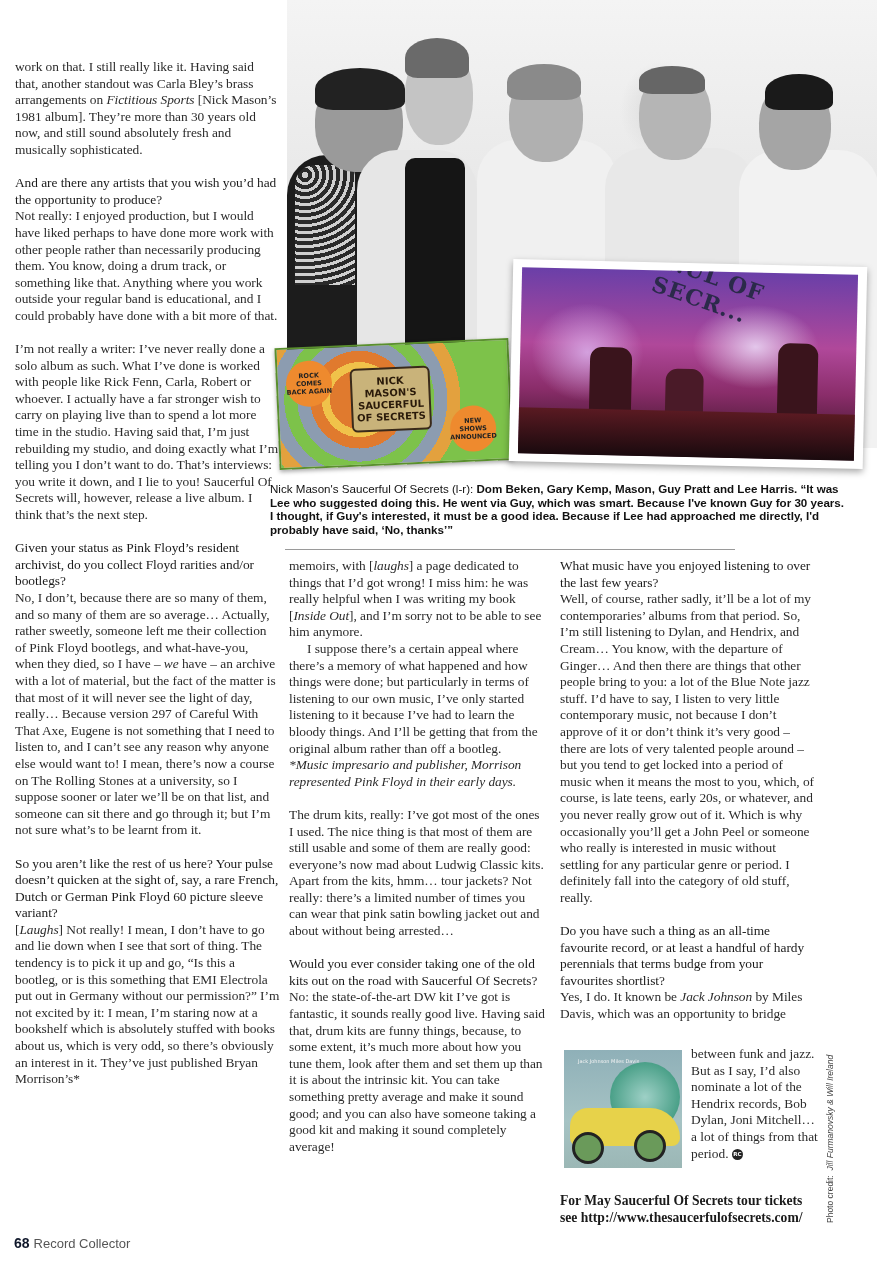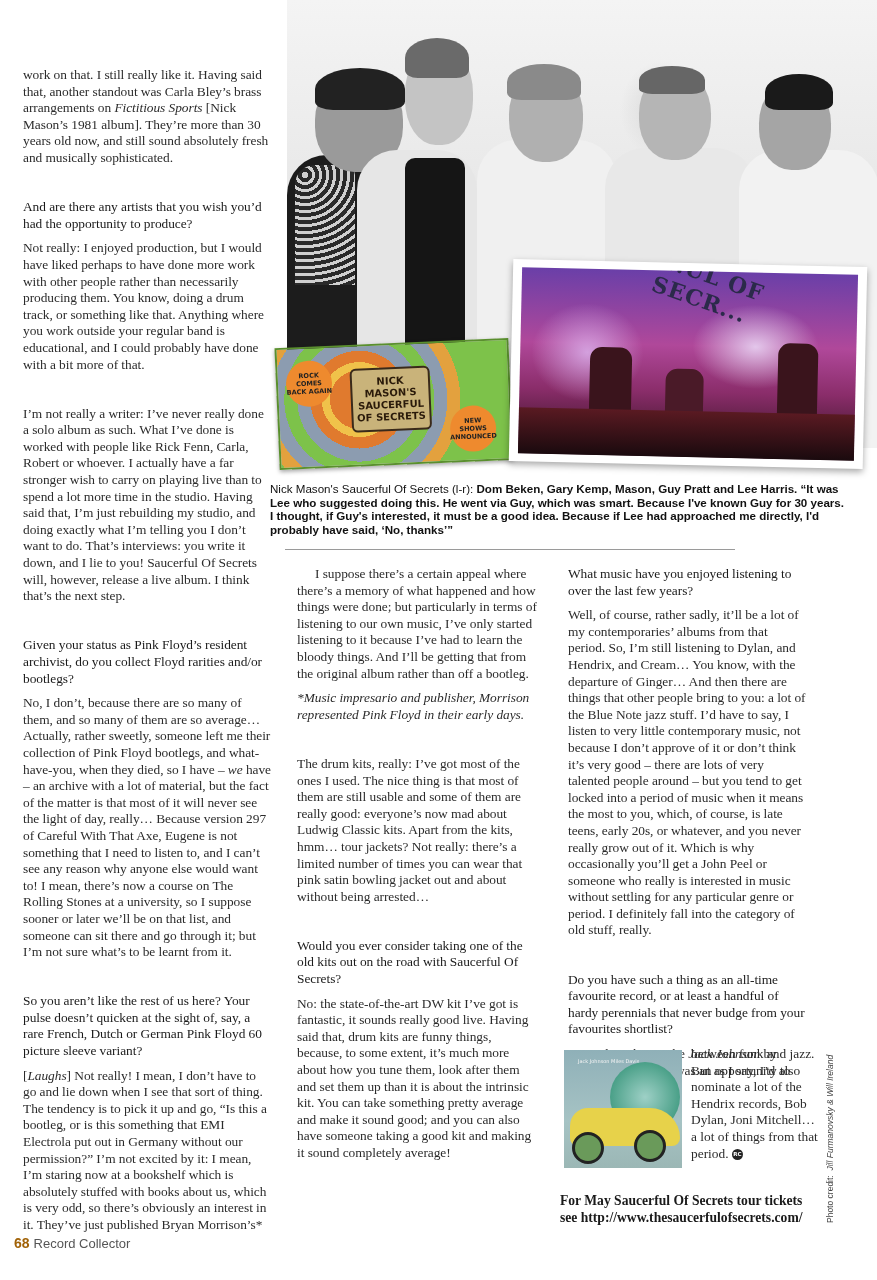--- a/index.html
+++ b/index.html
@@ -5,21 +5,21 @@
   html, body { margin: 0; padding: 0; }
   body {
     width: 877px; height: 1280px; position: relative; overflow: hidden;
     background: #ffffff; color: #2a2a2a;
     font-family: "Liberation Serif", "DejaVu Serif", serif;
   }
   .col {
     position: absolute; font-size: 13.4px; line-height: 16.6px;
     color: #2b2b2b; letter-spacing: -0.05px;
   }
-  .col p { margin: 8px; }
+  .col p { margin: 0; }
   .col .q { font-weight: normal; color: #1a1a1a; }
   .col .gap { height: 16.6px; }
   .col .indent { text-indent: 18px; }
   #col1 { left: 15px; top: 59px; width: 265px; }
   #col2 { left: 289px; top: 558px; width: 256px; }
   #col3 { left: 560px; top: 558px; width: 255px; }
 
   
   .photo-main {
     position: absolute; left: 287px; top: 0; width: 590px; height: 448px;
@@ -104,21 +104,21 @@
     background: #222; color: #fff; font-family: "DejaVu Sans", sans-serif; font-size: 5.5px;
     line-height: 11px; text-align: center; vertical-align: middle; font-weight: bold; }
   .tickets { position: absolute; left: 560px; top: 1192px; width: 260px;
     font-weight: bold; font-size: 13.6px; line-height: 17px; color: #1a1a1a; }
   .credit { position: absolute; left: 825px; top: 1223px; transform-origin: left top;
     transform: rotate(-90deg); font-family: "Liberation Sans", sans-serif; font-size: 8.5px;
     color: #444; white-space: nowrap; }
   .credit i { font-style: italic; }
   .footer { position: absolute; left: 14px; top: 1235px;
     font-family: "Liberation Sans", "DejaVu Sans", sans-serif; font-size: 13px; color: #555; }
-  .footer .num { font-weight: bold; color: #a16207; font-size: 14px; margin-right: 4px; }
+  .footer .num { font-weight: bold; color: #0f172a; font-size: 14px; margin-right: 4px; }
 </style>
 </head>
 <body>
 
 <div class="photo-main">
 
   <div class="person">
     <div class="body-shape" style="left:0;top:155px;width:120px;height:300px;background:#1c1c1c;"></div>
     <div class="body-shape" style="left:8px;top:165px;width:60px;height:120px;background:repeating-radial-gradient(circle at 10px 10px,#d0d0d0 0 3px,#2a2a2a 3px 7px);border-radius:20px 10px 0 0;"></div>
     <div class="head" style="left:28px;top:72px;width:88px;height:100px;background:#9a9a9a;"></div>
@@ -182,34 +182,35 @@
   <p>I’m not really a writer: I’ve never really done a solo album as such. What I’ve done is worked with people like Rick Fenn, Carla, Robert or whoever. I actually have a far stronger wish to carry on playing live than to spend a lot more time in the studio. Having said that, I’m just rebuilding my studio, and doing exactly what I’m telling you I don’t want to do. That’s interviews: you write it down, and I lie to you! Saucerful Of Secrets will, however, release a live album. I think that’s the next step.</p>
   <div class="gap"></div>
   <p class="q">Given your status as Pink Floyd’s resident archivist, do you collect Floyd rarities and/or bootlegs?</p>
   <p><span>No, I don’t, because there are so many of them, and so many of them are so average… Actually, rather sweetly, someone left me their collection of Pink Floyd bootlegs, and what-have-you, when they died, so I have – </span><i>we</i><span> have – an archive with a lot of material, but the fact of the matter is that most of it will never see the light of day, really… Because version 297 of Careful With That Axe, Eugene is not something that I need to listen to, and I can’t see any reason why anyone else would want to! I mean, there’s now a course on The Rolling Stones at a university, so I suppose sooner or later we’ll be on that list, and someone can sit there and go through it; but I’m not sure what’s to be learnt from it.</span></p>
   <div class="gap"></div>
   <p class="q">So you aren’t like the rest of us here? Your pulse doesn’t quicken at the sight of, say, a rare French, Dutch or German Pink Floyd 60 picture sleeve variant?</p>
   <p><span>[</span><i>Laughs</i><span>] Not really! I mean, I don’t have to go and lie down when I see that sort of thing. The tendency is to pick it up and go, “Is this a bootleg, or is this something that EMI Electrola put out in Germany without our permission?” I’m not excited by it: I mean, I’m staring now at a bookshelf which is absolutely stuffed with books about us, which is very odd, so there’s obviously an interest in it. They’ve just published Bryan Morrison’s*</span></p>
 </div>
 
 <div class="col" id="col2">
+  <p><span>memoirs, with [</span><i>laughs</i><span>] a page dedicated to things that I’d got wrong! I miss him: he was really helpful when I was writing my book [</span><i>Inside Out</i><span>], and I’m sorry not to be able to see him anymore.</span></p>
   <p class="indent">I suppose there’s a certain appeal where there’s a memory of what happened and how things were done; but particularly in terms of listening to our own music, I’ve only started listening to it because I’ve had to learn the bloody things. And I’ll be getting that from the original album rather than off a bootleg.</p>
   <p><i>*Music impresario and publisher, Morrison represented Pink Floyd in their early days.</i></p>
   <div class="gap"></div>
   <p>The drum kits, really: I’ve got most of the ones I used. The nice thing is that most of them are still usable and some of them are really good: everyone’s now mad about Ludwig Classic kits. Apart from the kits, hmm… tour jackets? Not really: there’s a limited number of times you can wear that pink satin bowling jacket out and about without being arrested…</p>
   <div class="gap"></div>
   <p class="q">Would you ever consider taking one of the old kits out on the road with Saucerful Of Secrets?</p>
   <p>No: the state-of-the-art DW kit I’ve got is fantastic, it sounds really good live. Having said that, drum kits are funny things, because, to some extent, it’s much more about how you tune them, look after them and set them up than it is about the intrinsic kit. You can take something pretty average and make it sound good; and you can also have someone taking a good kit and making it sound completely average!</p>
 </div>
 
 <div class="col" id="col3">
   <p class="q">What music have you enjoyed listening to over the last few years?</p>
   <p>Well, of course, rather sadly, it’ll be a lot of my contemporaries’ albums from that period. So, I’m still listening to Dylan, and Hendrix, and Cream… You know, with the departure of Ginger… And then there are things that other people bring to you: a lot of the Blue Note jazz stuff. I’d have to say, I listen to very little contemporary music, not because I don’t approve of it or don’t think it’s very good – there are lots of very talented people around – but you tend to get locked into a period of music when it means the most to you, which, of course, is late teens, early 20s, or whatever, and you never really grow out of it. Which is why occasionally you’ll get a John Peel or someone who really is interested in music without settling for any particular genre or period. I definitely fall into the category of old stuff, really.</p>
   <div class="gap"></div>
-  <p class="q">Do you have such a thing as an all-time favourite record, or at least a handful of hardy perennials that never budge from your favourites shortlist?</p>
+  <p class="q">Do you have such a thing as an all-time favourite record, or at least a handful of hardy perennials that terms budge from your favourites shortlist?</p>
   <p><span>Yes, I do. It known be </span><i>Jack Johnson</i><span> by Miles Davis, which was an opportunity to bridge</span></p>
 </div>
 
 <div class="album">
   <div class="t">Jack Johnson Miles Davis</div>
   <div class="globe"></div>
   <div class="car"></div>
   <div class="wheel" style="left:8px;top:82px;"></div>
   <div class="wheel" style="left:70px;top:80px;"></div>
 </div>

